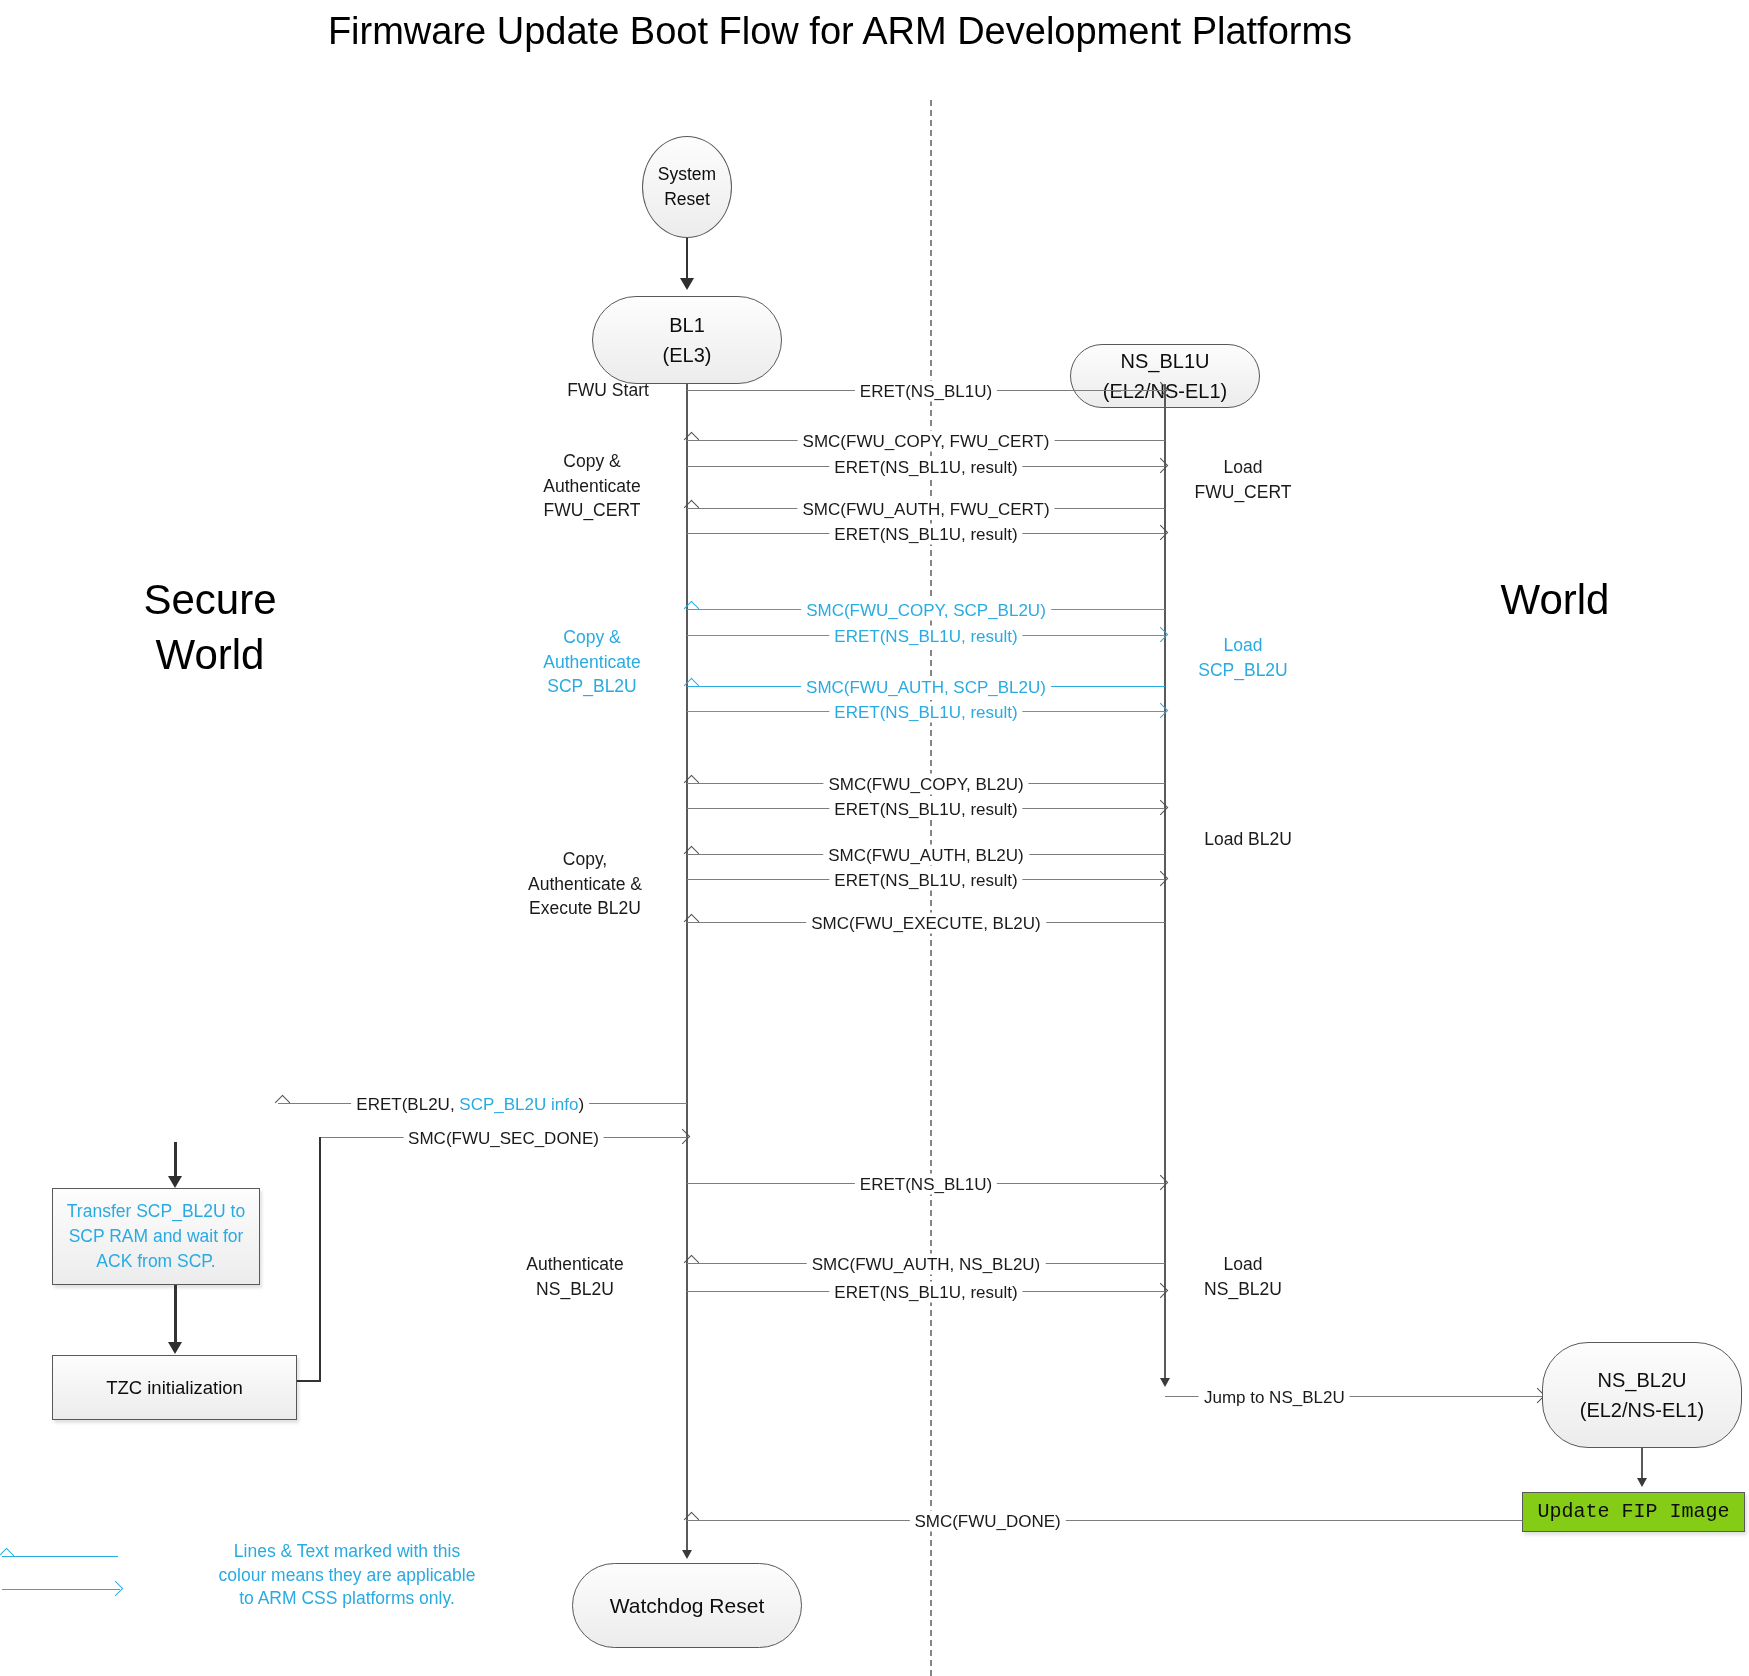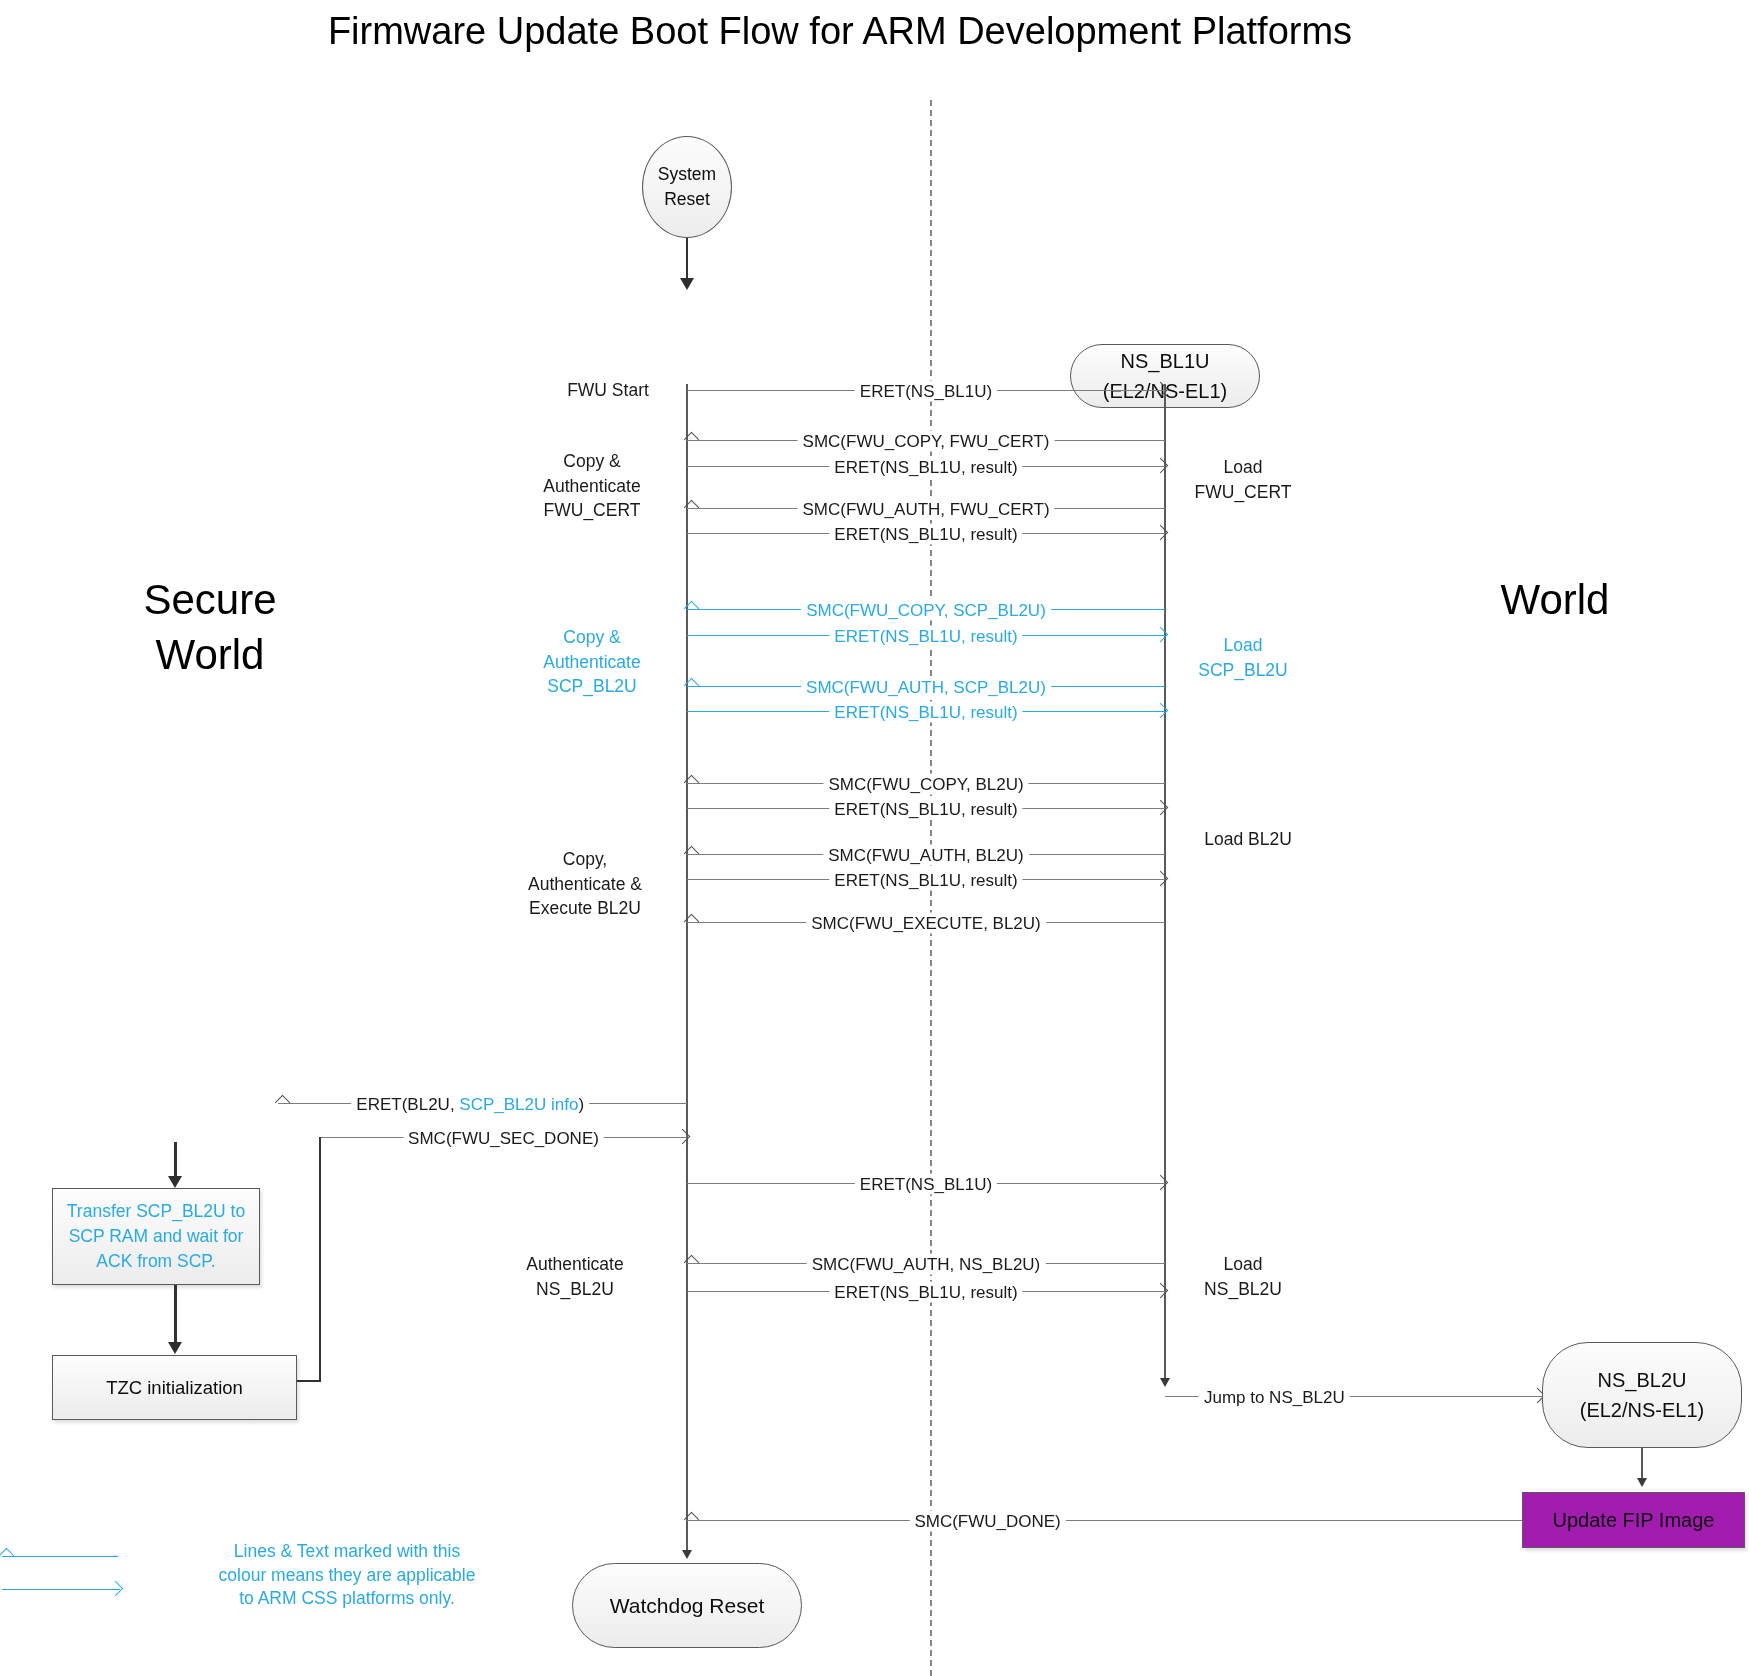--- a/index.html
+++ b/index.html
@@ -57,20 +57,24 @@
     <div>World</div>
   </div>
 
   <div class="node ellipse" style="left:642px;top:136px;width:90px;height:102px;">
     <div class="nl-sm">System</div>
     <div class="nl-sm">Reset</div>
   </div>
   <div class="thickline" style="left:686px;top:238px;width:2px;height:40px;"></div>
   <div class="head-down" style="left:680px;top:278px;"></div>
 
+  <div class="node stadium" style="left:592px;top:296px;width:190px;height:88px;">
+    <div class="nl">BL1</div>
+    <div class="nl">(EL3)</div>
+  </div>
   <div class="node stadium" style="left:1070px;top:296px;width:190px;height:64px;margin-top:48px;">
     <div class="nl">NS_BL1U</div>
     <div class="nl">(EL2/NS-EL1)</div>
   </div>
 
   <div class="vline" style="left:686px;top:384px;height:1166px;"></div>
   <div class="head-down-sm" style="left:682px;top:1550px;"></div>
   <div class="vline" style="left:1164px;top:384px;height:994px;"></div>
   <div class="head-down-sm" style="left:1160px;top:1378px;"></div>
 
@@ -215,21 +219,21 @@
     <span class="chev chev-r"></span>
     <span class="msg-label" style="left:29%;">Jump to NS_BL2U</span>
   </div>
   <div class="node stadium" style="left:1542px;top:1342px;width:200px;height:106px;">
     <div class="nl">NS_BL2U</div>
     <div class="nl">(EL2/NS-EL1)</div>
   </div>
 
   <div class="vline" style="left:1641px;top:1448px;height:30px;"></div>
   <div class="head-down-sm" style="left:1637px;top:1478px;"></div>
-  <div class="node rect" style="left:1522px;top:1492px;width:223px;height:56px;background:#a21caf;">
+  <div class="node rect" style="left:1522px;top:1492px;width:223px;height:40px;background:#84cc16;font-family:Liberation Mono, monospace;">
     <div class="nl">Update FIP Image</div>
   </div>
 
   <div class="msg" style="left:687px;top:1520px;width:835px;">
     <span class="chev chev-l"></span>
     <span class="msg-label" style="left:36%;">SMC(FWU_DONE)</span>
   </div>
 
   <div class="node stadium" style="left:572px;top:1563px;width:230px;height:85px;">
     <div class="nl" style="font-size:21px;">Watchdog Reset</div>

